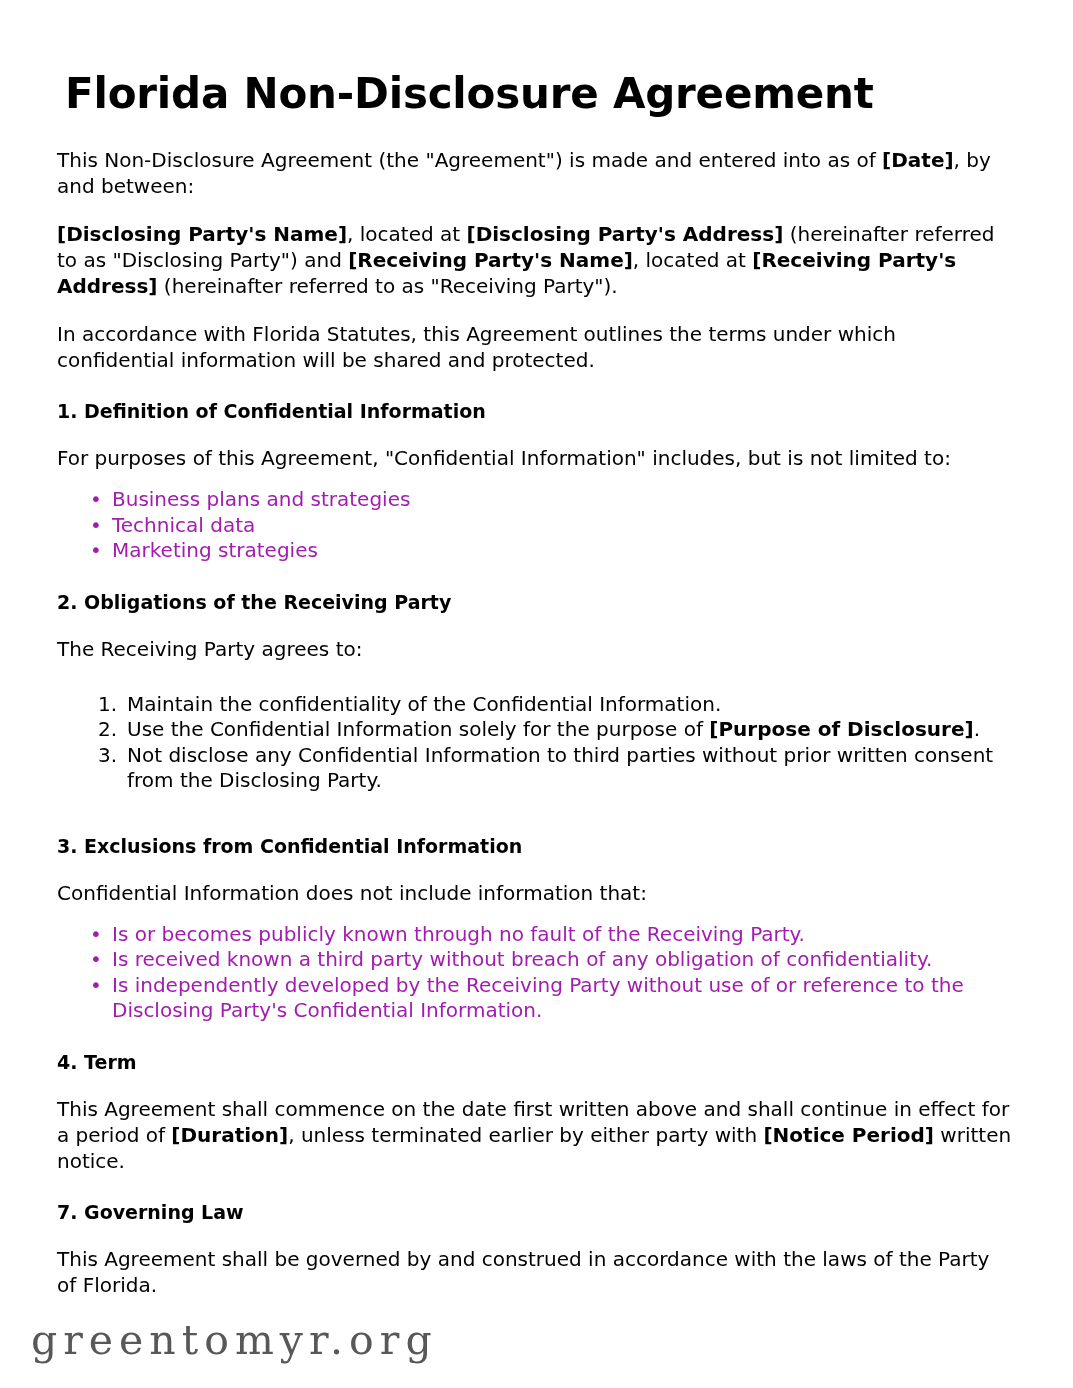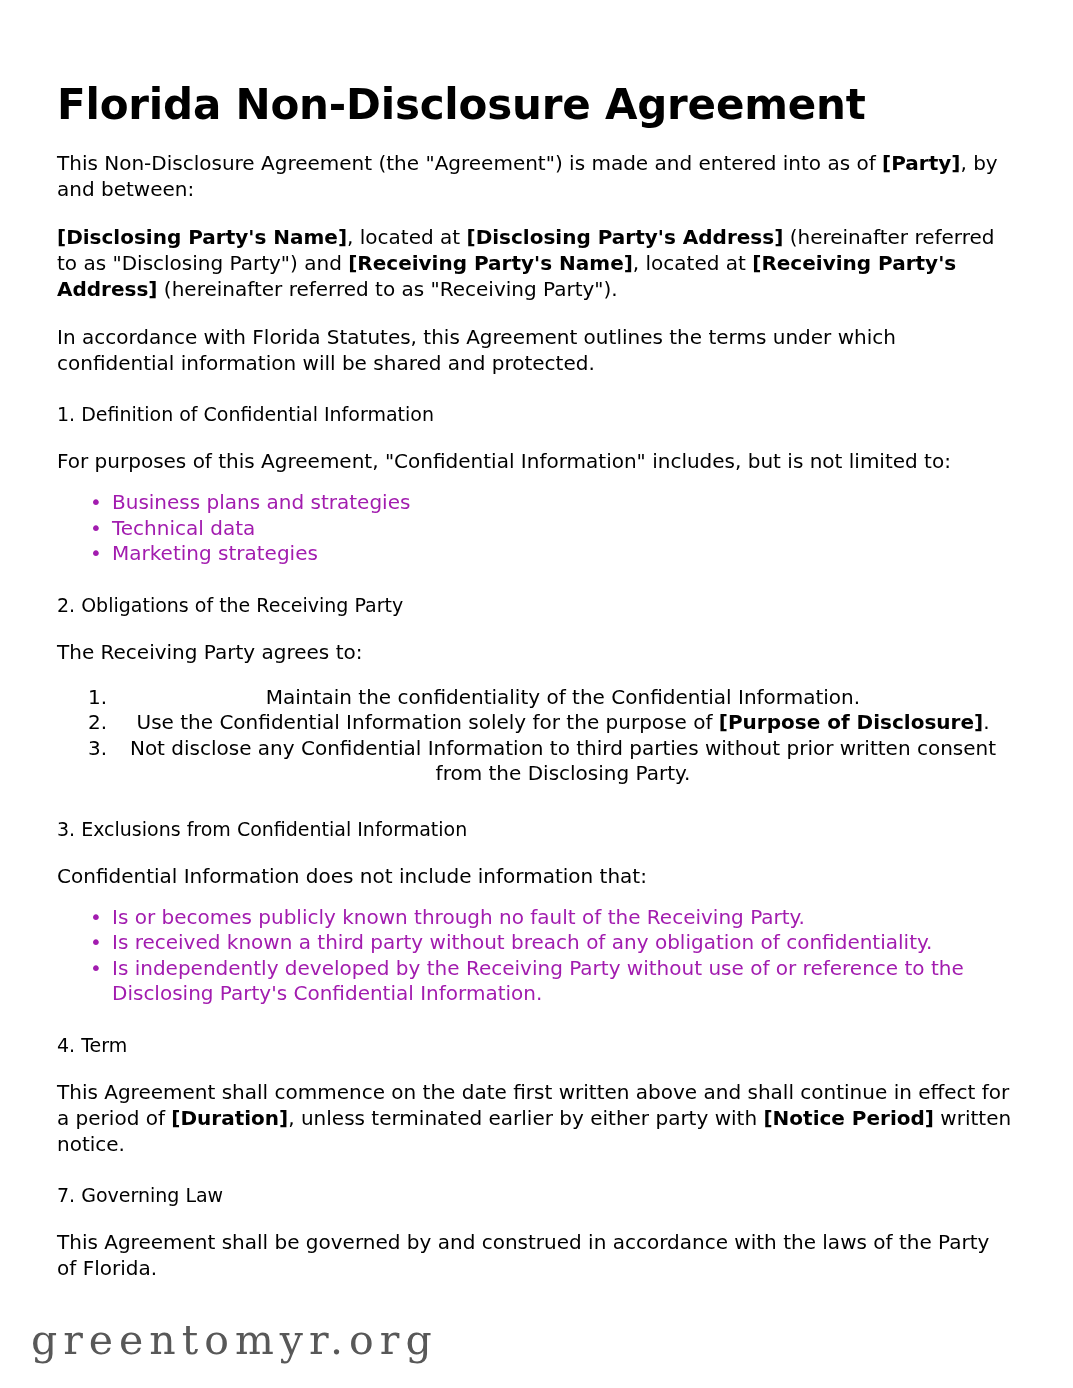--- a/index.html
+++ b/index.html
@@ -31,37 +31,37 @@
     left: 57px;
     top: 0;
     width: 956px;
   }
 
   .doc-title {
     font-size: 42px;
     font-weight: bold;
     line-height: 1.12;
     letter-spacing: -0.2px;
-    margin: 0;
-    padding-top: 81px;
+    margin: 8px;
+    padding-top: 62px;
     color: #000;
   }
 
   .para {
     font-size: 20px;
     line-height: 26px;
     margin: 0;
     padding-top: 22px;
     color: #000;
     text-align: left;
   }
 
   .sec-head {
     font-size: 19px;
-    font-weight: normal;
+    font-weight: bold;
     line-height: 24px;
     margin: 0;
     padding-top: 26px;
     color: #000;
   }
 
   ul.bullets {
     margin: 0;
     padding-top: 16px;
     padding-left: 0;
@@ -77,26 +77,25 @@
   ul.bullets li::before {
     content: "\2022";
     position: absolute;
     left: 33px;
     top: 0;
     font-size: 20px;
     line-height: 25.5px;
   }
 
   ol.numbers {
-    margin: 4px;
+    margin: 14px;
     padding-top: 16px;
     padding-left: 0;
     list-style: none;
     counter-reset: numitem;
-    text-align: center;
   }
   ol.numbers li {
     font-size: 20px;
     line-height: 25.5px;
     position: relative;
     padding-left: 56px;
     color: #000;
     counter-increment: numitem;
   }
   ol.numbers li::before {
@@ -128,21 +127,21 @@
   }
 </style>
 </head>
 <body>
 
 <div class="page">
   <div class="content">
 
     <h1 class="doc-title">Florida Non-Disclosure Agreement</h1>
 
-    <p class="para"><span>This Non-Disclosure Agreement (the "Agreement") is made and entered into as of </span><b>[Party]</b><span>, by and between:</span></p>
+    <p class="para"><span>This Non-Disclosure Agreement (the "Agreement") is made and entered into as of </span><b>[Date]</b><span>, by and between:</span></p>
 
     <p class="para"><b>[Disclosing Party's Name]</b><span>, located at </span><b>[Disclosing Party's Address]</b><span> (hereinafter referred to as "Disclosing Party") and </span><b>[Receiving Party's Name]</b><span>, located at </span><b>[Receiving Party's Address]</b><span> (hereinafter referred to as "Receiving Party").</span></p>
 
     <p class="para">In accordance with Florida Statutes, this Agreement outlines the terms under which confidential information will be shared and protected.</p>
 
     <h2 class="sec-head">1. Definition of Confidential Information</h2>
     <p class="para">For purposes of this Agreement, "Confidential Information" includes, but is not limited to:</p>
     <ul class="bullets">
       <li>Business plans and strategies</li>
       <li>Technical data</li>

